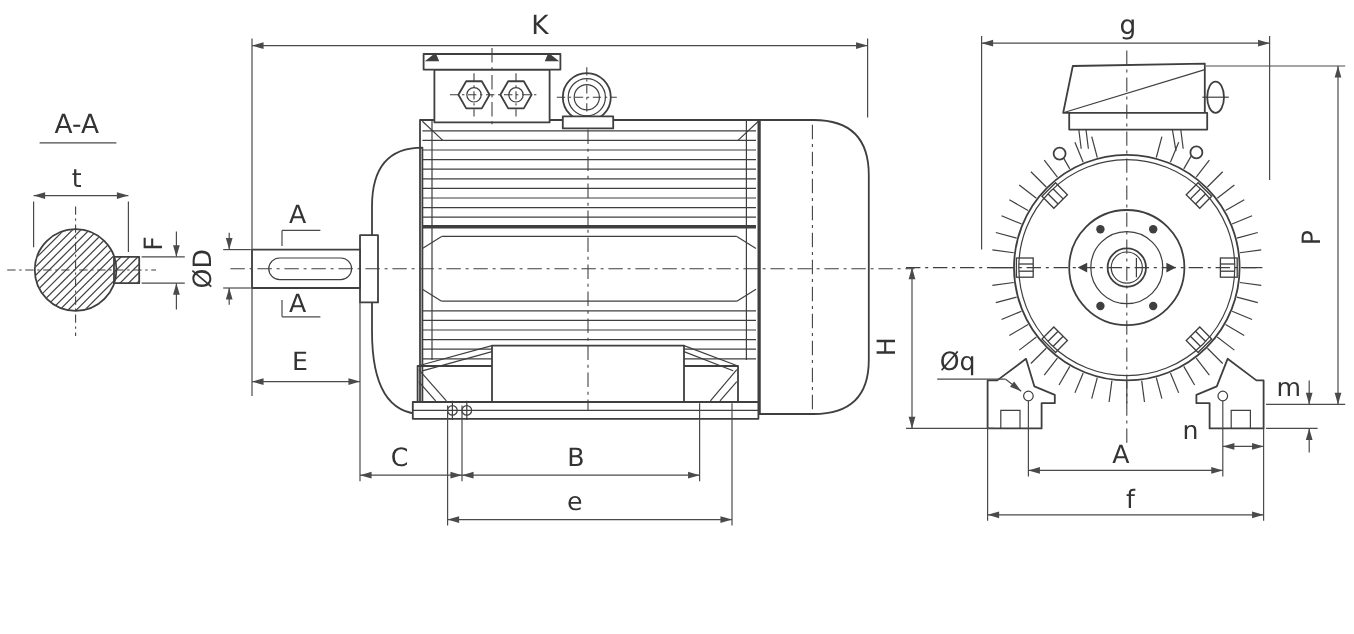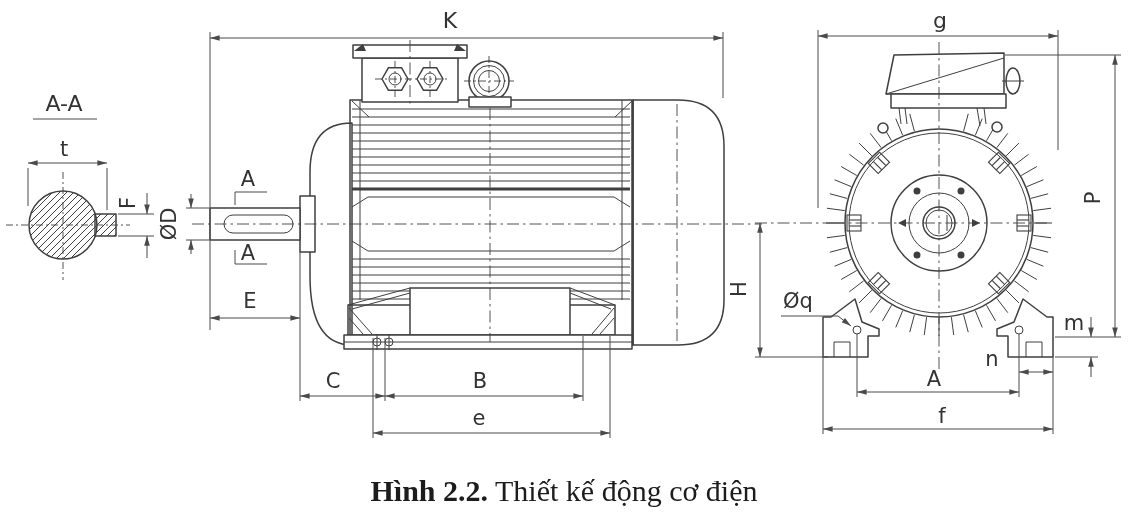--- a/index.html
+++ b/index.html
@@ -399,16 +399,13 @@
 
     <g>
       <text class="lbl" x="942" y="423" text-anchor="middle">f</text>
       <line class="dim" x1="823" y1="429" x2="1053" y2="429" marker-start="url(#ah)" marker-end="url(#ah)"></line>
       <line class="dim" x1="823" y1="357" x2="823" y2="434"></line>
       <line class="dim" x1="1053" y1="357" x2="1053" y2="434"></line>
     </g>
   </g>
 </svg>
 
-<div class="caption">
-  <b>Hình 2.2.</b><span> Thiết kế động cơ điện</span>
 </div>
-</div>
 
 </body></html>

